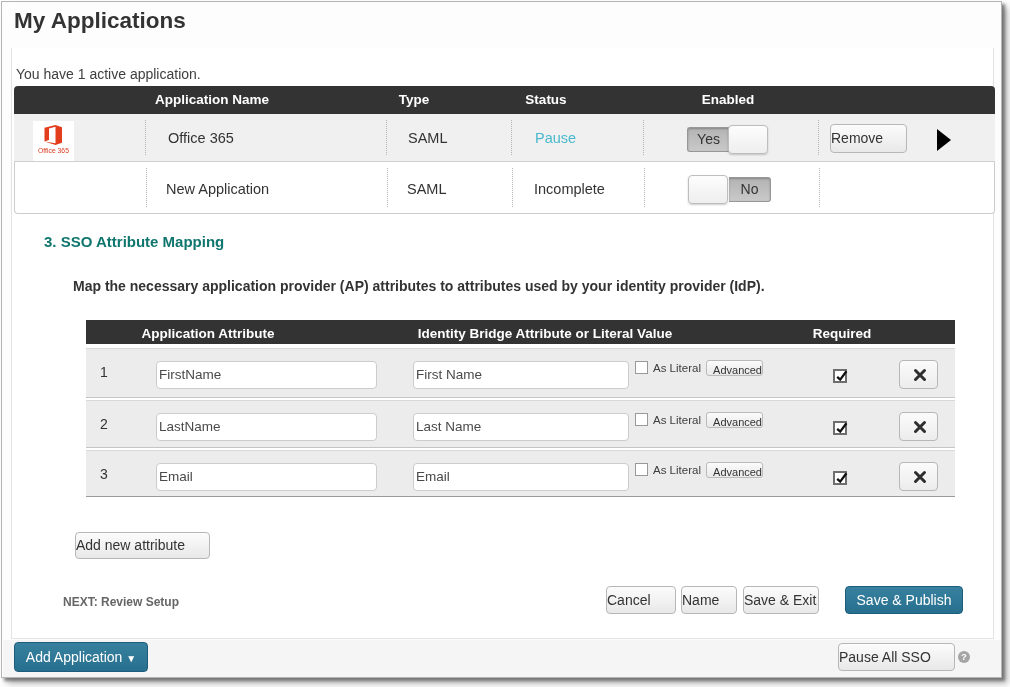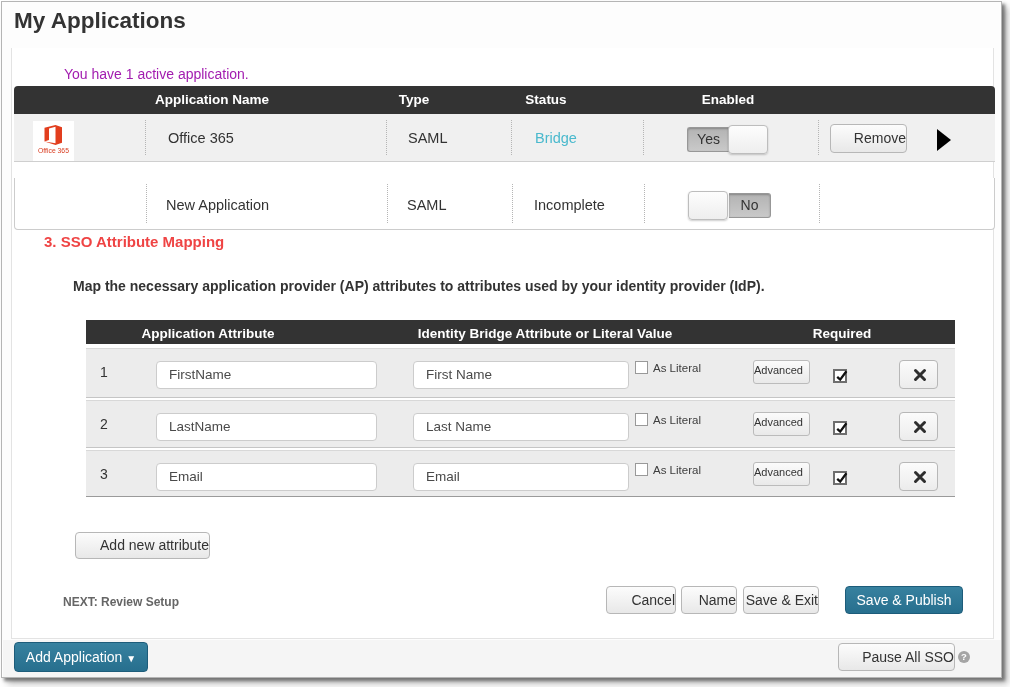--- a/index.html
+++ b/index.html
@@ -6,59 +6,59 @@
 html,body { width:1010px; height:687px; background:#fff; font-family:"Liberation Sans", sans-serif; }
 #c { position:relative; width:1010px; height:687px; overflow:hidden; }
 .abs { position:absolute; }
 #win { left:1px; top:1px; width:1001px; height:677px; background:#fdfdfd; border:1px solid #b5b5b5; box-shadow:3px 3px 3px rgba(75,75,75,.65), 6px 6px 7px rgba(115,115,115,.45); }
 #panel { left:11px; top:48px; width:983px; height:591px; background:#fff; border:1px solid #e3e3e3; border-top:none; }
 #footer { left:3px; top:640px; width:998px; height:37px; background:#f5f5f5; }
 h1 { left:14px; top:8px; font-size:22.5px; font-weight:bold; color:#333; letter-spacing:0px; }
 #crumb { top:17px; right:52px; font-size:12.5px; color:#999; white-space:nowrap; }
 #crumb .sep { margin:0 5px; color:#aaa; }
 #crumb a { color:#55bfd2; text-decoration:none; }
-#youhave { left:16px; top:66px; font-size:14px; color:#a21caf;margin-left:48px; }
+#youhave { left:16px; top:66px; font-size:14px; color:#404040; }
 
 
 #t1 { left:14px; top:86px; width:981px; }
 #t1h { left:0; top:0; width:981px; height:36px; background:#333; border-radius:4px 4px 0 0; }
 .hlbl { position:absolute; top:6px; color:#fff; font-weight:bold; font-size:13.5px; transform:translateX(-50%); white-space:nowrap; }
 #r1 { left:0; top:28px; width:981px; height:48px; background:#f0f0f0; border-bottom:1px solid #cfcfcf; }
-#r2 { left:0; top:76px; width:981px; height:52px; background:#fff; border:1px solid #ccc; border-top:none; border-radius:0 0 4px 4px;margin-top:16px; }
+#r2 { left:0; top:76px; width:981px; height:52px; background:#fff; border:1px solid #ccc; border-top:none; border-radius:0 0 4px 4px; }
 .dot { position:absolute; top:6px; bottom:6px; width:0; border-left:1px dotted #b5b5b5; }
 .cell { position:absolute; font-size:14.5px; color:#333; white-space:nowrap; }
 #logo { left:19px; top:7px; width:41px; height:40px; background:#fff; }
 .teal-txt { color:#4ab9cd; }
 
 
 .tog { position:absolute; width:82px; height:29px; }
 .tog .lab { position:absolute; top:2px; width:42px; height:25px; background:linear-gradient(#b3b3b3,#c9c9c9); border:1px solid #979797; font-size:14px; color:#333; text-align:center; line-height:23px; box-shadow:inset 0 1px 2px rgba(0,0,0,.25); }
 .tog .knob { position:absolute; top:0; width:40px; height:29px; background:linear-gradient(#fdfdfd,#eee); border:1px solid #bdbdbd; border-radius:4px; box-shadow:0 1px 2px rgba(0,0,0,.2); }
 .tog.yes .lab { left:0; border-radius:3px 0 0 3px; border-right:none; }
 .tog.yes .knob { left:41px; }
 .tog.no .lab { left:41px; border-radius:0 3px 3px 0; border-left:none; }
 .tog.no .knob { left:0; }
 
-.btn { position:absolute; background:linear-gradient(#fcfcfc,#e8e8e8); border:1px solid #b7b7b7; border-radius:4px; font-size:14px; color:#333; text-align:right; font-family:"Liberation Sans", sans-serif; }
+.btn { position:absolute; background:linear-gradient(#fcfcfc,#e8e8e8); border:1px solid #b7b7b7; border-radius:4px; font-size:14px; color:#333; text-align:left; font-family:"Liberation Sans", sans-serif; }
 .tealbtn { position:absolute; background:linear-gradient(#37819f,#276f8e); border:1px solid #1d5c7a; border-radius:4px; color:#fff; text-align:center; font-family:"Liberation Sans", sans-serif; }
 #arrow1 { left:923px; top:15px; width:0; height:0; border-left:14px solid #000; border-top:11px solid transparent; border-bottom:11px solid transparent; }
 
 
-#s3 { left:44px; top:233px; font-size:15px; font-weight:bold; color:#ef4444; }
+#s3 { left:44px; top:233px; font-size:15px; font-weight:bold; color:#0f766e; }
 #mapline { left:73px; top:278px; font-size:14px; font-weight:bold; color:#333; }
 
 
 #t2 { left:86px; top:320px; width:869px; }
 #t2h { left:0; top:0; width:869px; height:24px; background:#333; }
 .arow { position:absolute; left:0; width:869px; background:#ececec; border-top:1px solid #d8d8d8; border-bottom:1px solid #c5c5c5; }
 .num { position:absolute; left:4px; top:15px; width:28px; text-align:center; font-size:14px; color:#333; }
-.inp { position:absolute; top:12px; height:28px; background:#fff; border:1px solid #ccc; border-radius:4px; font-size:13.5px; color:#4a4a4a; line-height:26px; padding-left:12px; }
+.inp { position:absolute; top:12px; height:28px; background:#fff; border:1px solid #ccc; border-radius:4px; font-size:13.5px; color:#4a4a4a; line-height:26px; padding-left:2px; }
 .cb { position:absolute; width:13px; height:13px; background:#fff; border:1px solid #999; }
 .aslit { position:absolute; left:567px; top:13px; font-size:11.5px; color:#3d3d3d; }
-.advbtn { position:absolute; left:620px; top:11px; width:57px; height:24px; background:linear-gradient(#fbfbfb,#e9e9e9); border:1px solid #bbb; border-radius:3px; font-size:11px; color:#333; text-align:left; line-height:18px;margin-left:47px; }
+.advbtn { position:absolute; left:620px; top:11px; width:57px; height:16px; background:linear-gradient(#fbfbfb,#e9e9e9); border:1px solid #bbb; border-radius:3px; font-size:11px; color:#333; text-align:right; line-height:18px; }
 .reqcb { position:absolute; left:747px; top:20px; width:14px; height:14px; background:#fff; border:2px solid #6e6e6e; }
 .xbtn { position:absolute; left:813px; top:11px; width:39px; height:29px; background:linear-gradient(#fbfbfb,#ececec); border:1px solid #b7b7b7; border-radius:4px; }
 
 #nextline { left:63px; top:595px; font-size:12px; font-weight:bold; color:#666; }
 #help { left:958px; top:651px; width:12px; height:12px; border-radius:50%; background:#a5a5a5; color:#fff; font-size:9.5px; font-weight:bold; text-align:center; line-height:12px; }
 </style>
 </head>
 <body>
 <div id="c">
   <div id="win" class="abs"></div>
@@ -82,21 +82,21 @@
       <div class="dot" style="left:629px"></div>
       <div class="dot" style="left:804px"></div>
       <div id="logo" class="abs">
         <svg width="41" height="40" viewBox="0 0 41 40">
           <path fill="#e23e1e" fill-rule="evenodd" d="M22.5,4 L29,6.2 V21.8 L22.5,24 L11.5,20.4 L22.5,22.3 V5.8 L16,7.6 V19 L11.5,20.4 V6.8 Z"></path>
           <text x="20.5" y="32" font-size="6.8" fill="#d83b1f" text-anchor="middle" font-family="Liberation Sans">Office 365</text>
         </svg>
       </div>
       <div class="cell" style="left:154px; top:16px;">Office 365</div>
       <div class="cell" style="left:394px; top:16px;">SAML</div>
-      <div class="cell teal-txt" style="left:521px; top:16px;">Bridge</div>
+      <div class="cell teal-txt" style="left:521px; top:16px;">Pause</div>
       <div class="tog yes" style="left:673px; top:11px;">
           <div class="lab">Yes</div>
           <div class="knob"></div>
         </div>
       <div class="btn" style="left:816px; top:10px; width:77px; height:29px; line-height:27px;">Remove</div>
       <div id="arrow1" class="abs"></div>
     </div>
     <div id="r2" class="abs">
       <div class="dot" style="left:131px"></div>
       <div class="dot" style="left:372px"></div>

